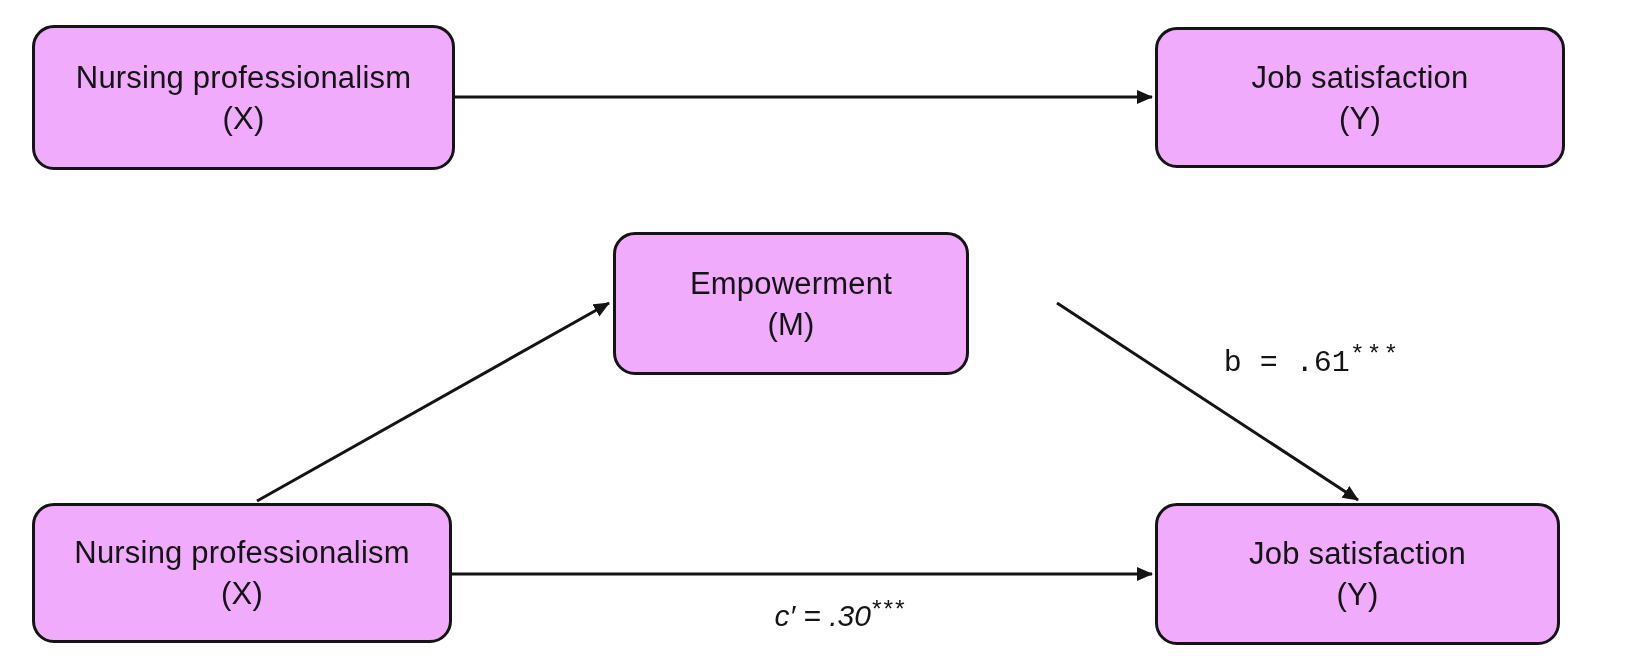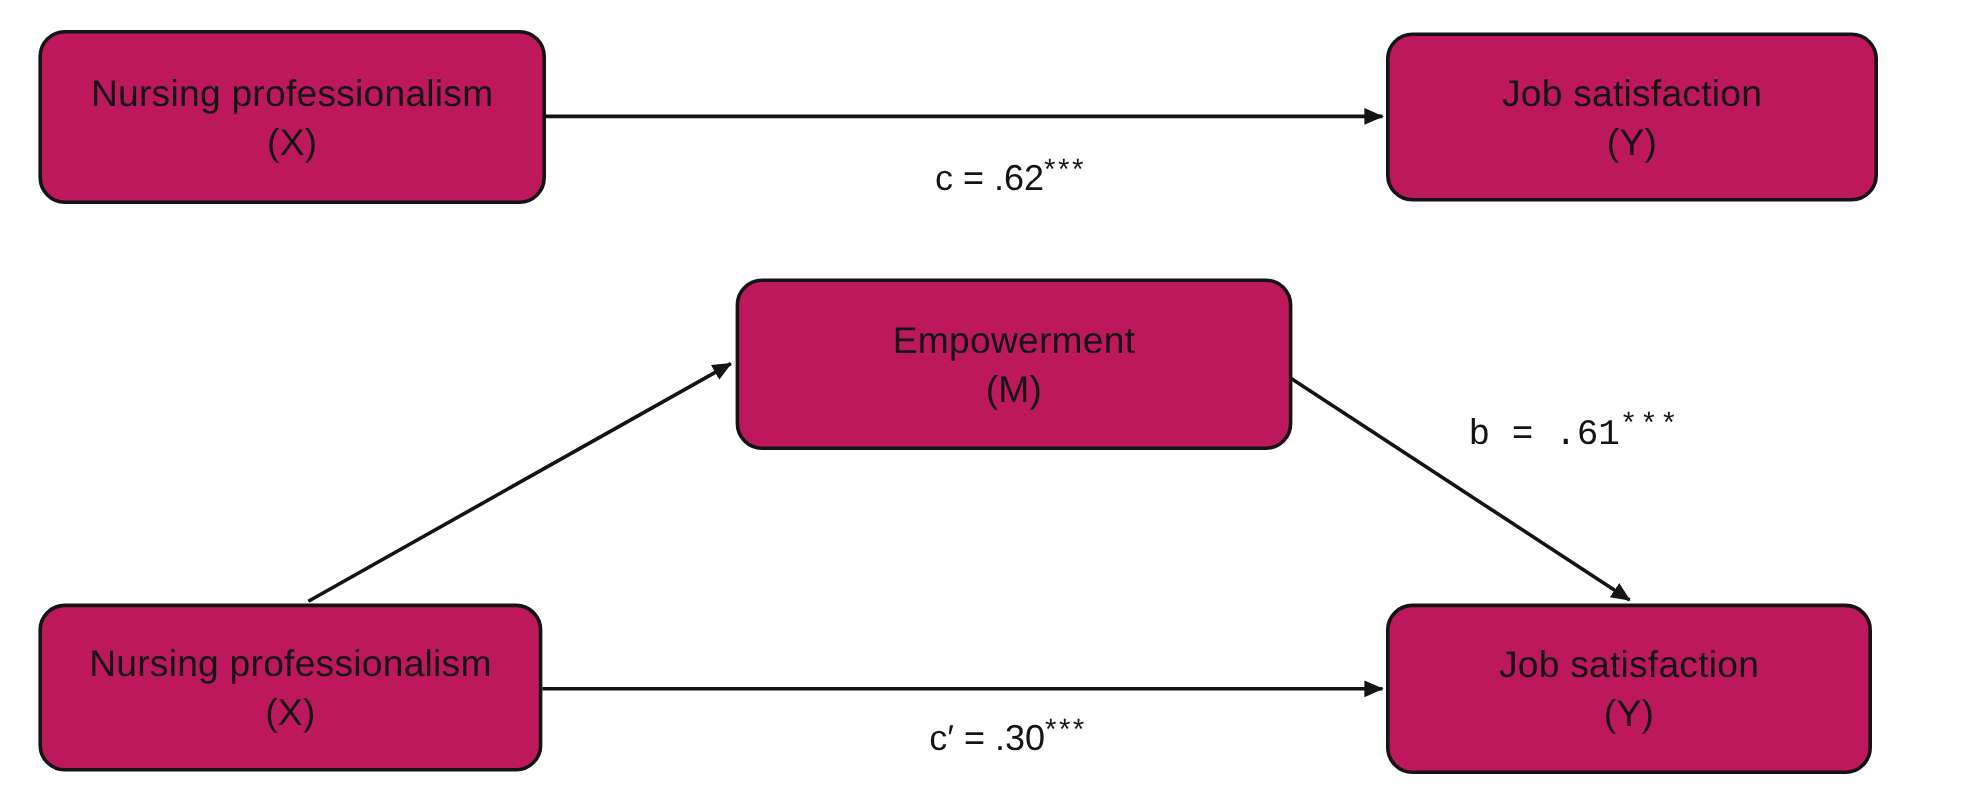--- a/index.html
+++ b/index.html
@@ -21,21 +21,21 @@
     left: 0;
     top: 0;
     width: 1636px;
     height: 667px;
   }
   .node-box {
     position: absolute;
     box-sizing: border-box;
     border: 3px solid #141414;
     border-radius: 22px;
-    background: #be185d;
+    background: #f0abfc;
     display: flex;
     flex-direction: column;
     align-items: center;
     justify-content: center;
     text-align: center;
     font-size: 31px;
     line-height: 41px;
     letter-spacing: 0.2px;
   }
   .node-box .node-name,
@@ -50,28 +50,28 @@
     background: transparent;
   }
   .path-label .stars {
     font-size: 0.82em;
     vertical-align: 0.38em;
     letter-spacing: 2px;
   }
   
   #box-x-total   { left: 32px;   top: 25px;  width: 423px; height: 145px; }
   #box-y-total   { left: 1155px; top: 27px;  width: 410px; height: 141px; }
-  #box-m         { left: 613px;  top: 232px; width: 464px; height: 143px; }
+  #box-m         { left: 613px;  top: 232px; width: 356px; height: 143px; }
   #box-x-med     { left: 32px;   top: 503px; width: 420px; height: 140px; }
   #box-y-med     { left: 1155px; top: 503px; width: 405px; height: 142px; }
   
   #label-c       { left: 842px;  top: 147px; }
   #label-a       { left: 352px;  top: 362px; }
   #label-b       { left: 1312px; top: 361px; font-family: Liberation Mono, monospace; }
-  #label-cprime  { left: 840px;  top: 614px; }
+  #label-cprime  { left: 840px;  top: 614px; font-style: italic; }
 </style>
 </head>
 <body>
 
 <div class="canvas">
 
   <svg class="arrow-layer" viewBox="0 0 1636 667">
     <defs>
       <marker id="arrowhead" markerUnits="userSpaceOnUse" markerWidth="18" markerHeight="15" refX="15" refY="7" orient="auto">
         <path d="M0,0 L16,7 L0,14 Z" fill="#141414"></path>
@@ -84,23 +84,20 @@
   </svg>
 
   <div class="node-box" id="box-x-total">
     <span class="node-name">Nursing professionalism</span>
     <span class="node-symbol">(X)</span>
   </div>
   <div class="node-box" id="box-y-total">
     <span class="node-name">Job satisfaction</span>
     <span class="node-symbol">(Y)</span>
   </div>
-  <div class="path-label" id="label-c">
-    <span>c = .62</span><span class="stars">***</span>
-  </div>
 
   <div class="node-box" id="box-m">
     <span class="node-name">Empowerment</span>
     <span class="node-symbol">(M)</span>
   </div>
   <div class="node-box" id="box-x-med">
     <span class="node-name">Nursing professionalism</span>
     <span class="node-symbol">(X)</span>
   </div>
   <div class="node-box" id="box-y-med">

